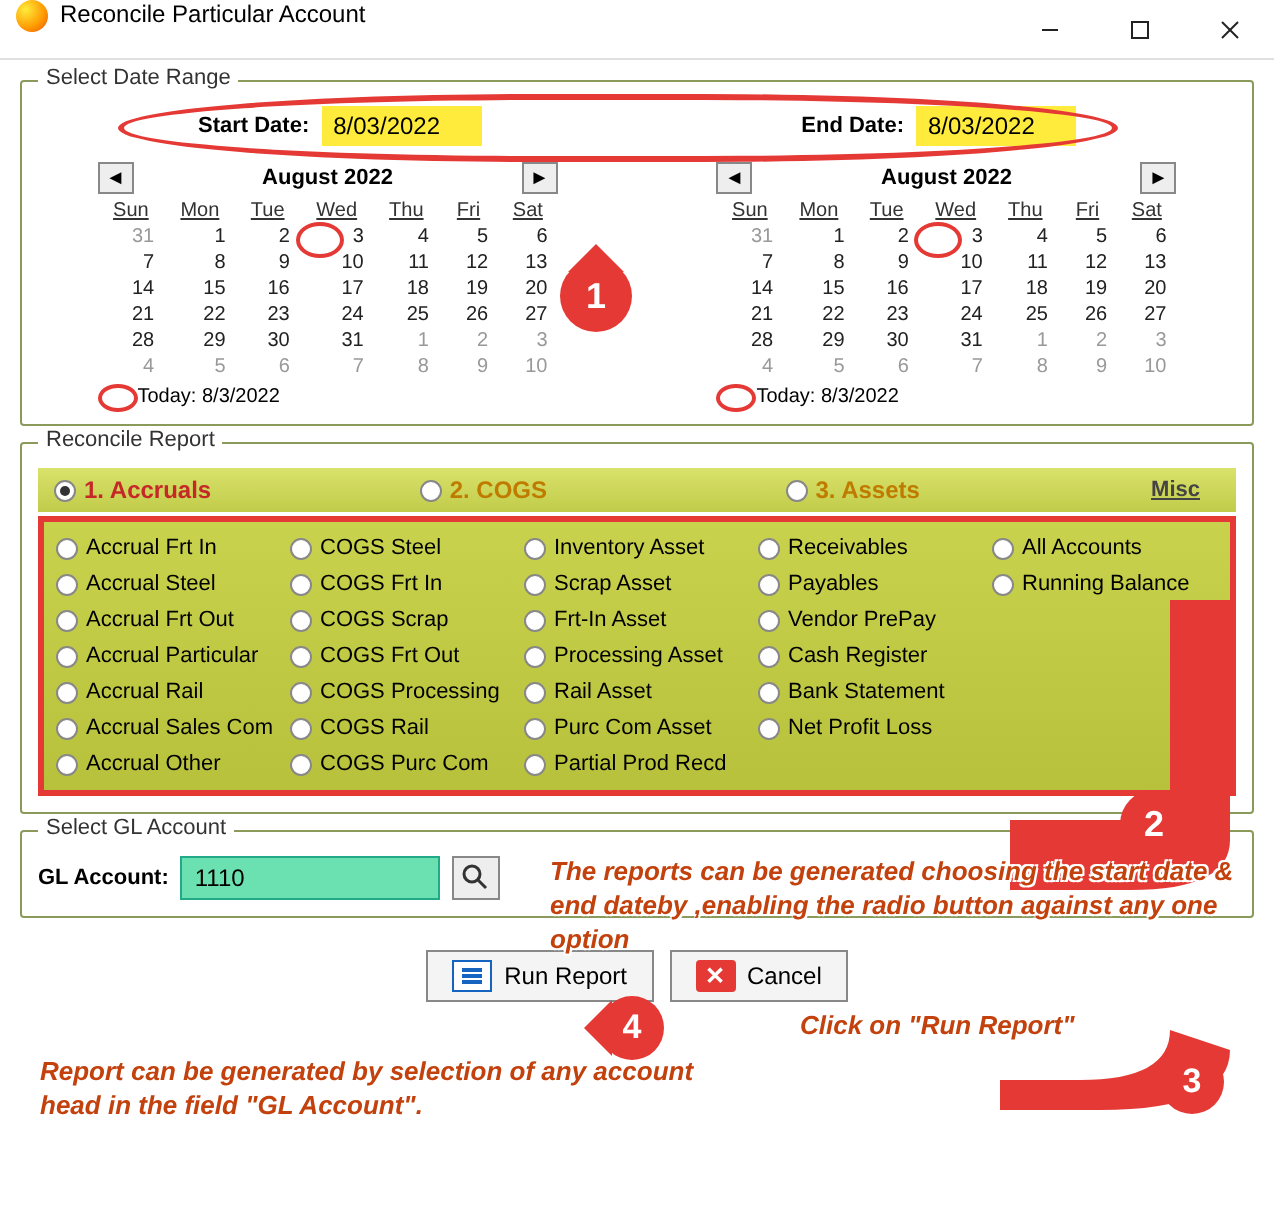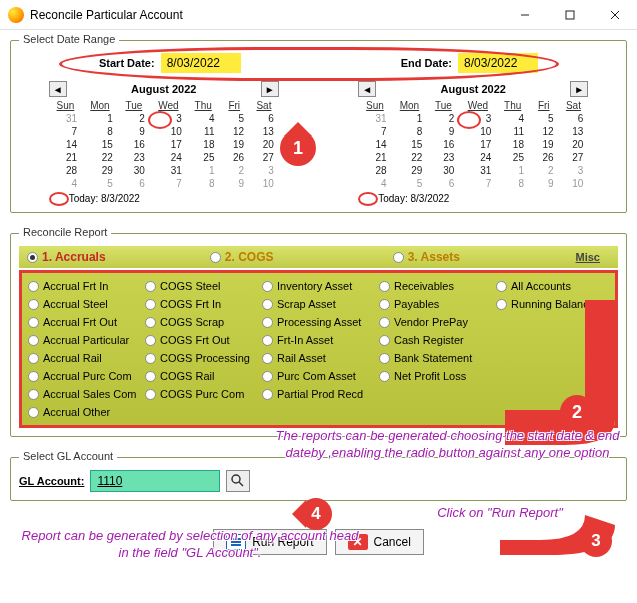--- a/index.html
+++ b/index.html
@@ -1,30 +1,30 @@
 <!DOCTYPE html>
 <html><head>
 <meta charset="utf-8">
 <style>
 * { box-sizing: border-box; margin: 0; padding: 0; font-family: "Segoe UI", Tahoma, sans-serif; }
 body { background: #fff; width: 637px; height: 603px; overflow: hidden; position: relative; }
 
 
-.titlebar { height: 30px; display: flex; align-items: center; padding: 0 0 0 8px; border-bottom: 1px solid #e0e0e0; }
+.titlebar { height: 30px; display: flex; padding: 0 0 0 8px; border-bottom: 1px solid #e0e0e0; }
 .titlebar-icon { width: 16px; height: 16px; border-radius: 50%; background: radial-gradient(circle at 30% 30%, #ffeb3b, #ff9800 60%, #e65100); margin-right: 6px; }
 .titlebar-title { font-size: 12px; flex: 1; }
 .titlebar-btns { display: flex; }
 .titlebar-btn { width: 45px; height: 30px; display: flex; align-items: center; justify-content: center; font-size: 14px; }
 .titlebar-btn svg { stroke: #222; stroke-width: 1; fill: none; }
 
 
 .content { padding: 10px; position: relative; }
 
 
-.groupbox { border: 1px solid #8a9a5b; border-radius: 2px; margin-bottom: 20px; position: relative; padding: 12px 8px 8px; }
+.groupbox { border: 1px solid #8a9a5b; border-radius: 2px; margin-bottom: 8px; position: relative; padding: 12px 8px 8px; }
 .groupbox-legend { position: absolute; top: -8px; left: 8px; background: #fff; padding: 0 4px; font-size: 11px; color: #333; }
 
 
 .date-row { display: flex; justify-content: space-around; align-items: center; margin-bottom: 6px; position: relative; }
 .date-field { display: flex; align-items: center; gap: 6px; }
 .date-label { font-size: 11px; font-weight: bold; }
 .date-input { background: #ffeb3b; border: none; font-size: 12px; padding: 3px 6px; width: 80px; }
 .ellipse-hl { position: absolute; top: -6px; left: 40px; width: 500px; height: 34px; border: 3px solid #e53935; border-radius: 50%/60%; pointer-events: none; }
 
 
@@ -50,36 +50,36 @@
 .c-red { color: #c62828; }
 .c-green { color: #2e7d32; }
 .c-orange { color: #bf7b00; }
 .misc { text-decoration: underline; color: #444; margin-left: auto; padding-right: 10px; font-size: 11px; }
 
 .report-body { background: linear-gradient(#c9d24c, #b8c13c); border: 3px solid #e53935; padding: 4px; display: flex; }
 .report-col { flex: 1; }
 .report-item { display: flex; align-items: center; gap: 4px; font-size: 11px; padding: 3px 2px; }
 
 
-.gl-row { display: flex; align-items: center; gap: 6px; text-decoration: underline; }
+.gl-row { display: flex; align-items: center; gap: 6px; }
 .gl-label { font-size: 11px; font-weight: bold; }
 .gl-input { background: #6be0b0; border: 1px solid #2a8; padding: 3px 6px; font-size: 12px; width: 130px; }
 .gl-lookup { width: 24px; height: 22px; border: 1px solid #888; background: #eee; display: flex; align-items: center; justify-content: center; }
 
 
 .btn-row { display: flex; justify-content: center; gap: 8px; padding: 8px 10px 0; }
 .btn { display: flex; align-items: center; gap: 6px; border: 1px solid #888; background: #f4f4f4; padding: 4px 12px; font-size: 12px; }
 .btn-icon { width: 20px; height: 16px; display: flex; align-items: center; justify-content: center; }
 .btn-icon.report { border: 1px solid #1565c0; background: #fff; }
 .btn-icon.report::after { content: ""; width: 10px; height: 2px; background: #1565c0; box-shadow: 0 3px 0 #1565c0, 0 6px 0 #1565c0; margin-top: -6px; }
 .btn-icon.cancel { background: #e53935; color: #fff; font-weight: bold; border-radius: 2px; }
 
 
 .anno { position: absolute; pointer-events: none; font-family: Georgia, serif; }
-.anno-text { color: #a21caf; font-weight: normal; font-style: italic; text-shadow: 1px 1px 0 #fff, -1px -1px 0 #fff, 1px -1px 0 #fff, -1px 1px 0 #fff; font-size: 13px; line-height: 1.3; text-align: center; }
+.anno-text { color: #c2410c; font-weight: bold; font-style: italic; text-shadow: 1px 1px 0 #fff, -1px -1px 0 #fff, 1px -1px 0 #fff, -1px 1px 0 #fff; font-size: 13px; line-height: 1.3; }
 .callout { position: absolute; background: #e53935; color: #fff; font-weight: bold; font-family: sans-serif; border-radius: 50%; display: flex; align-items: center; justify-content: center; pointer-events: none; }
 .callout.tail-up::before { content: ""; position: absolute; top: -22px; left: 50%; transform: translateX(-50%); border: 14px solid transparent; border-bottom-color: #e53935; }
 .callout.tail-left::before { content: ""; position: absolute; left: -22px; top: 50%; transform: translateY(-50%); border: 14px solid transparent; border-right-color: #e53935; }
 .bigarrow { position: absolute; pointer-events: none; }
 </style>
 </head>
 <body>
 
 <div class="titlebar">
   <div class="titlebar-icon"></div>
@@ -309,24 +309,20 @@
           <div class="report-item">
             <span class="radio-dot"></span>
             <span>Accrual Particular</span>
           </div>
           <div class="report-item">
             <span class="radio-dot"></span>
             <span>Accrual Rail</span>
           </div>
           <div class="report-item">
             <span class="radio-dot"></span>
-            <span>Accrual Purc Com</span>
-          </div>
-          <div class="report-item">
-            <span class="radio-dot"></span>
             <span>Accrual Sales Com</span>
           </div>
           <div class="report-item">
             <span class="radio-dot"></span>
             <span>Accrual Other</span>
           </div>
         </div>
         <div class="report-col">
           <div class="report-item">
             <span class="radio-dot"></span>
@@ -361,25 +357,25 @@
           <div class="report-item">
             <span class="radio-dot"></span>
             <span>Inventory Asset</span>
           </div>
           <div class="report-item">
             <span class="radio-dot"></span>
             <span>Scrap Asset</span>
           </div>
           <div class="report-item">
             <span class="radio-dot"></span>
+            <span>Frt-In Asset</span>
+          </div>
+          <div class="report-item">
+            <span class="radio-dot"></span>
             <span>Processing Asset</span>
-          </div>
-          <div class="report-item">
-            <span class="radio-dot"></span>
-            <span>Frt-In Asset</span>
           </div>
           <div class="report-item">
             <span class="radio-dot"></span>
             <span>Rail Asset</span>
           </div>
           <div class="report-item">
             <span class="radio-dot"></span>
             <span>Purc Com Asset</span>
           </div>
           <div class="report-item">

